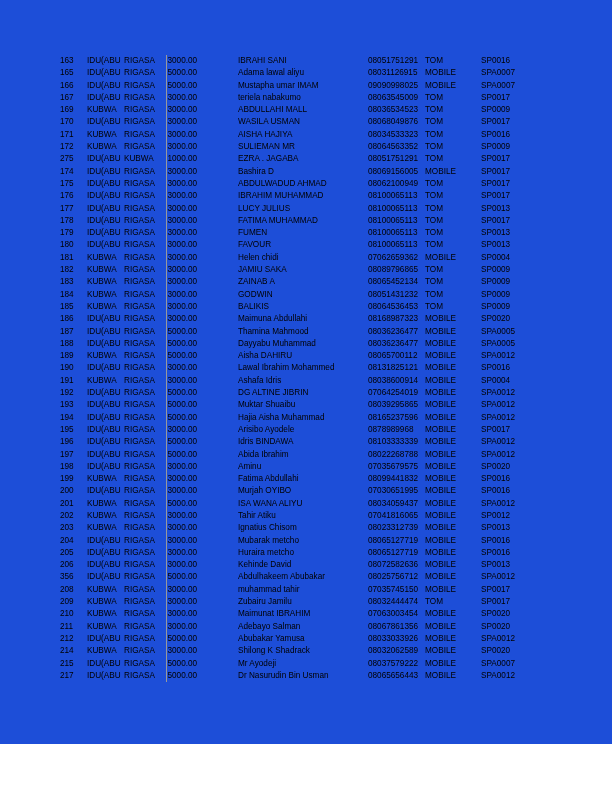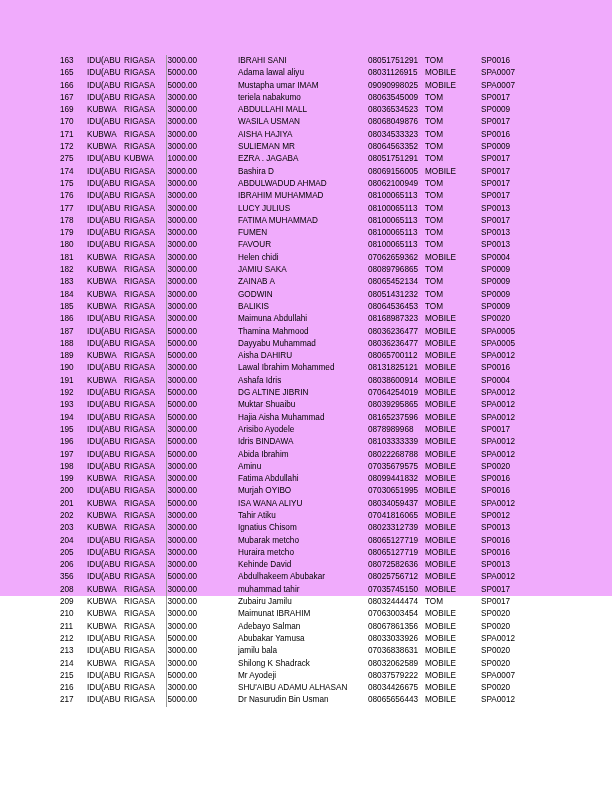--- a/index.html
+++ b/index.html
@@ -1,17 +1,17 @@
 <!DOCTYPE html>
 <html><head>
 <meta charset="utf-8">
 <style>
   html, body { margin: 0; padding: 0; background: #ffffff; }
   body { width: 612px; height: 792px; position: relative; overflow: hidden; }
-  .page { position: absolute; left: 0; top: 0; width: 612px; height: 596px; background: #f0abfc; }
+  .page { position: absolute; left: 0; top: 0; width: 612px; height: 744px; background: #1d4ed8; }
   table.list {
     position: absolute; left: 60px; top: 55px;
     border-collapse: collapse;
     font-family: "Liberation Sans", sans-serif;
     font-size: 8.2px; color: #000;
     table-layout: fixed;
   }
   table.list td { padding: 0; height: 12.3px; line-height: 12.3px; white-space: nowrap; overflow: hidden; vertical-align: middle; }
   col.c-sn { width: 27px; }
   col.c-area { width: 37px; }
@@ -513,58 +513,38 @@
           <td>212</td>
           <td>IDU(ABU</td>
           <td>RIGASA</td>
           <td class="amt">5000.00</td>
           <td>Abubakar Yamusa</td>
           <td>08033033926</td>
           <td>MOBILE</td>
           <td>SPA0012</td>
         </tr>
         <tr>
-          <td>213</td>
-          <td>IDU(ABU</td>
-          <td>RIGASA</td>
-          <td class="amt">3000.00</td>
-          <td>jamilu bala</td>
-          <td>07036838631</td>
-          <td>MOBILE</td>
-          <td>SP0020</td>
-        </tr>
-        <tr>
           <td>214</td>
           <td>KUBWA</td>
           <td>RIGASA</td>
           <td class="amt">3000.00</td>
           <td>Shilong K Shadrack</td>
           <td>08032062589</td>
           <td>MOBILE</td>
           <td>SP0020</td>
         </tr>
         <tr>
           <td>215</td>
           <td>IDU(ABU</td>
           <td>RIGASA</td>
           <td class="amt">5000.00</td>
           <td>Mr Ayodeji</td>
           <td>08037579222</td>
           <td>MOBILE</td>
           <td>SPA0007</td>
-        </tr>
-        <tr>
-          <td>216</td>
-          <td>IDU(ABU</td>
-          <td>RIGASA</td>
-          <td class="amt">3000.00</td>
-          <td>SHU'AIBU ADAMU ALHASAN</td>
-          <td>08034426675</td>
-          <td>MOBILE</td>
-          <td>SP0020</td>
         </tr>
         <tr>
           <td>217</td>
           <td>IDU(ABU</td>
           <td>RIGASA</td>
           <td class="amt">5000.00</td>
           <td>Dr Nasurudin Bin Usman</td>
           <td>08065656443</td>
           <td>MOBILE</td>
           <td>SPA0012</td>

